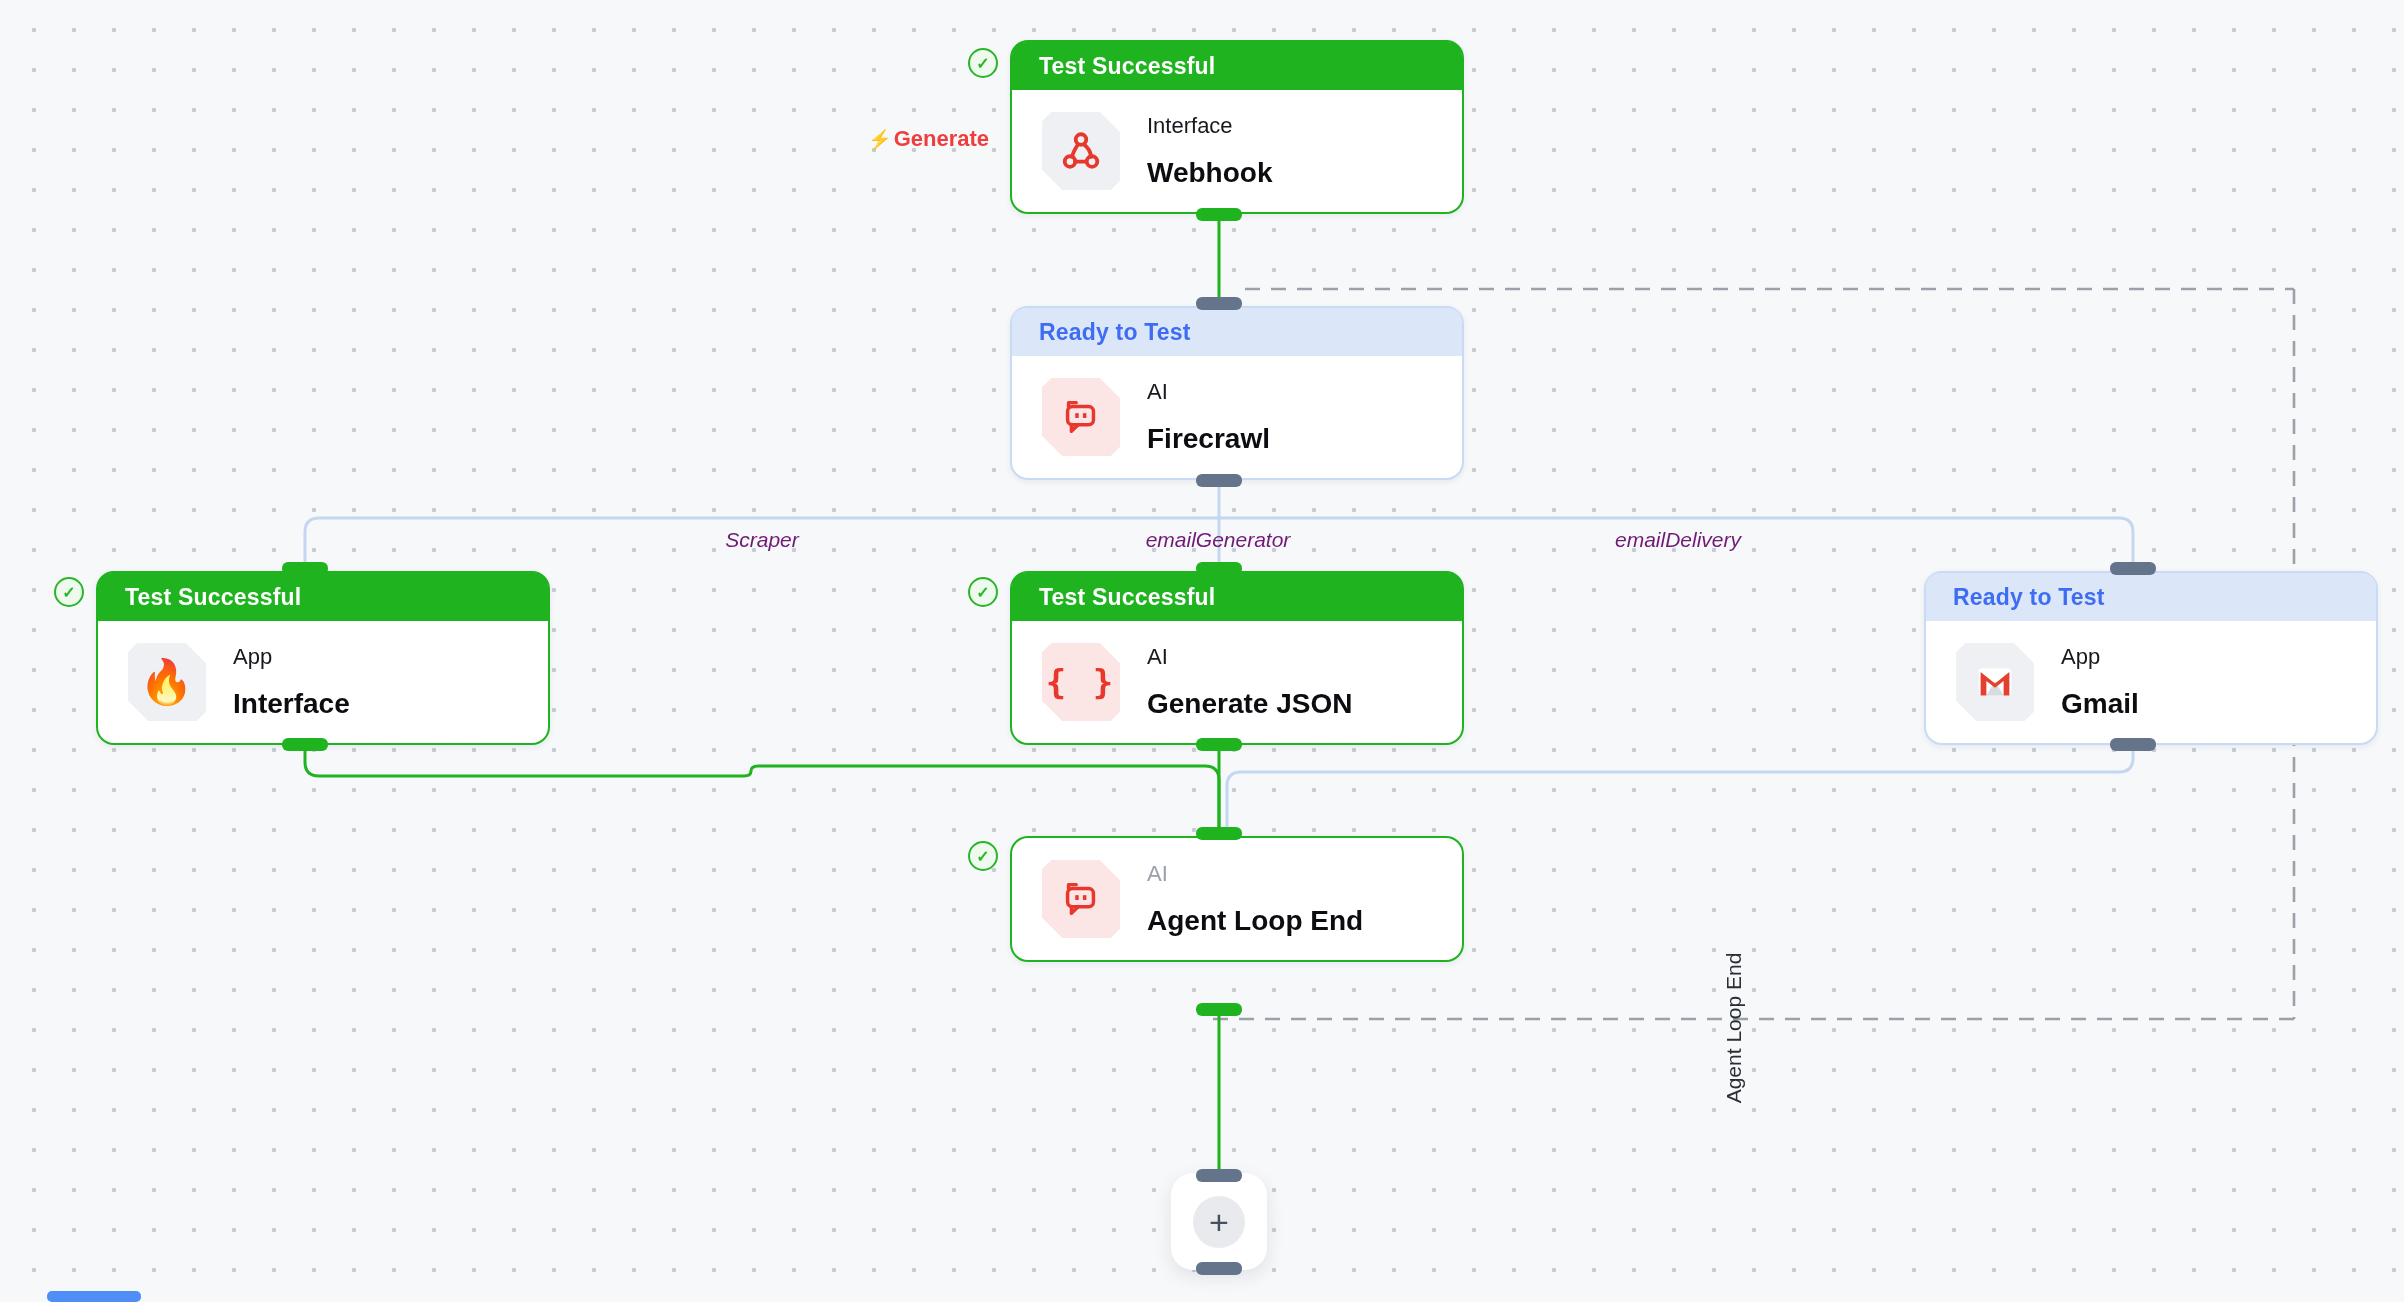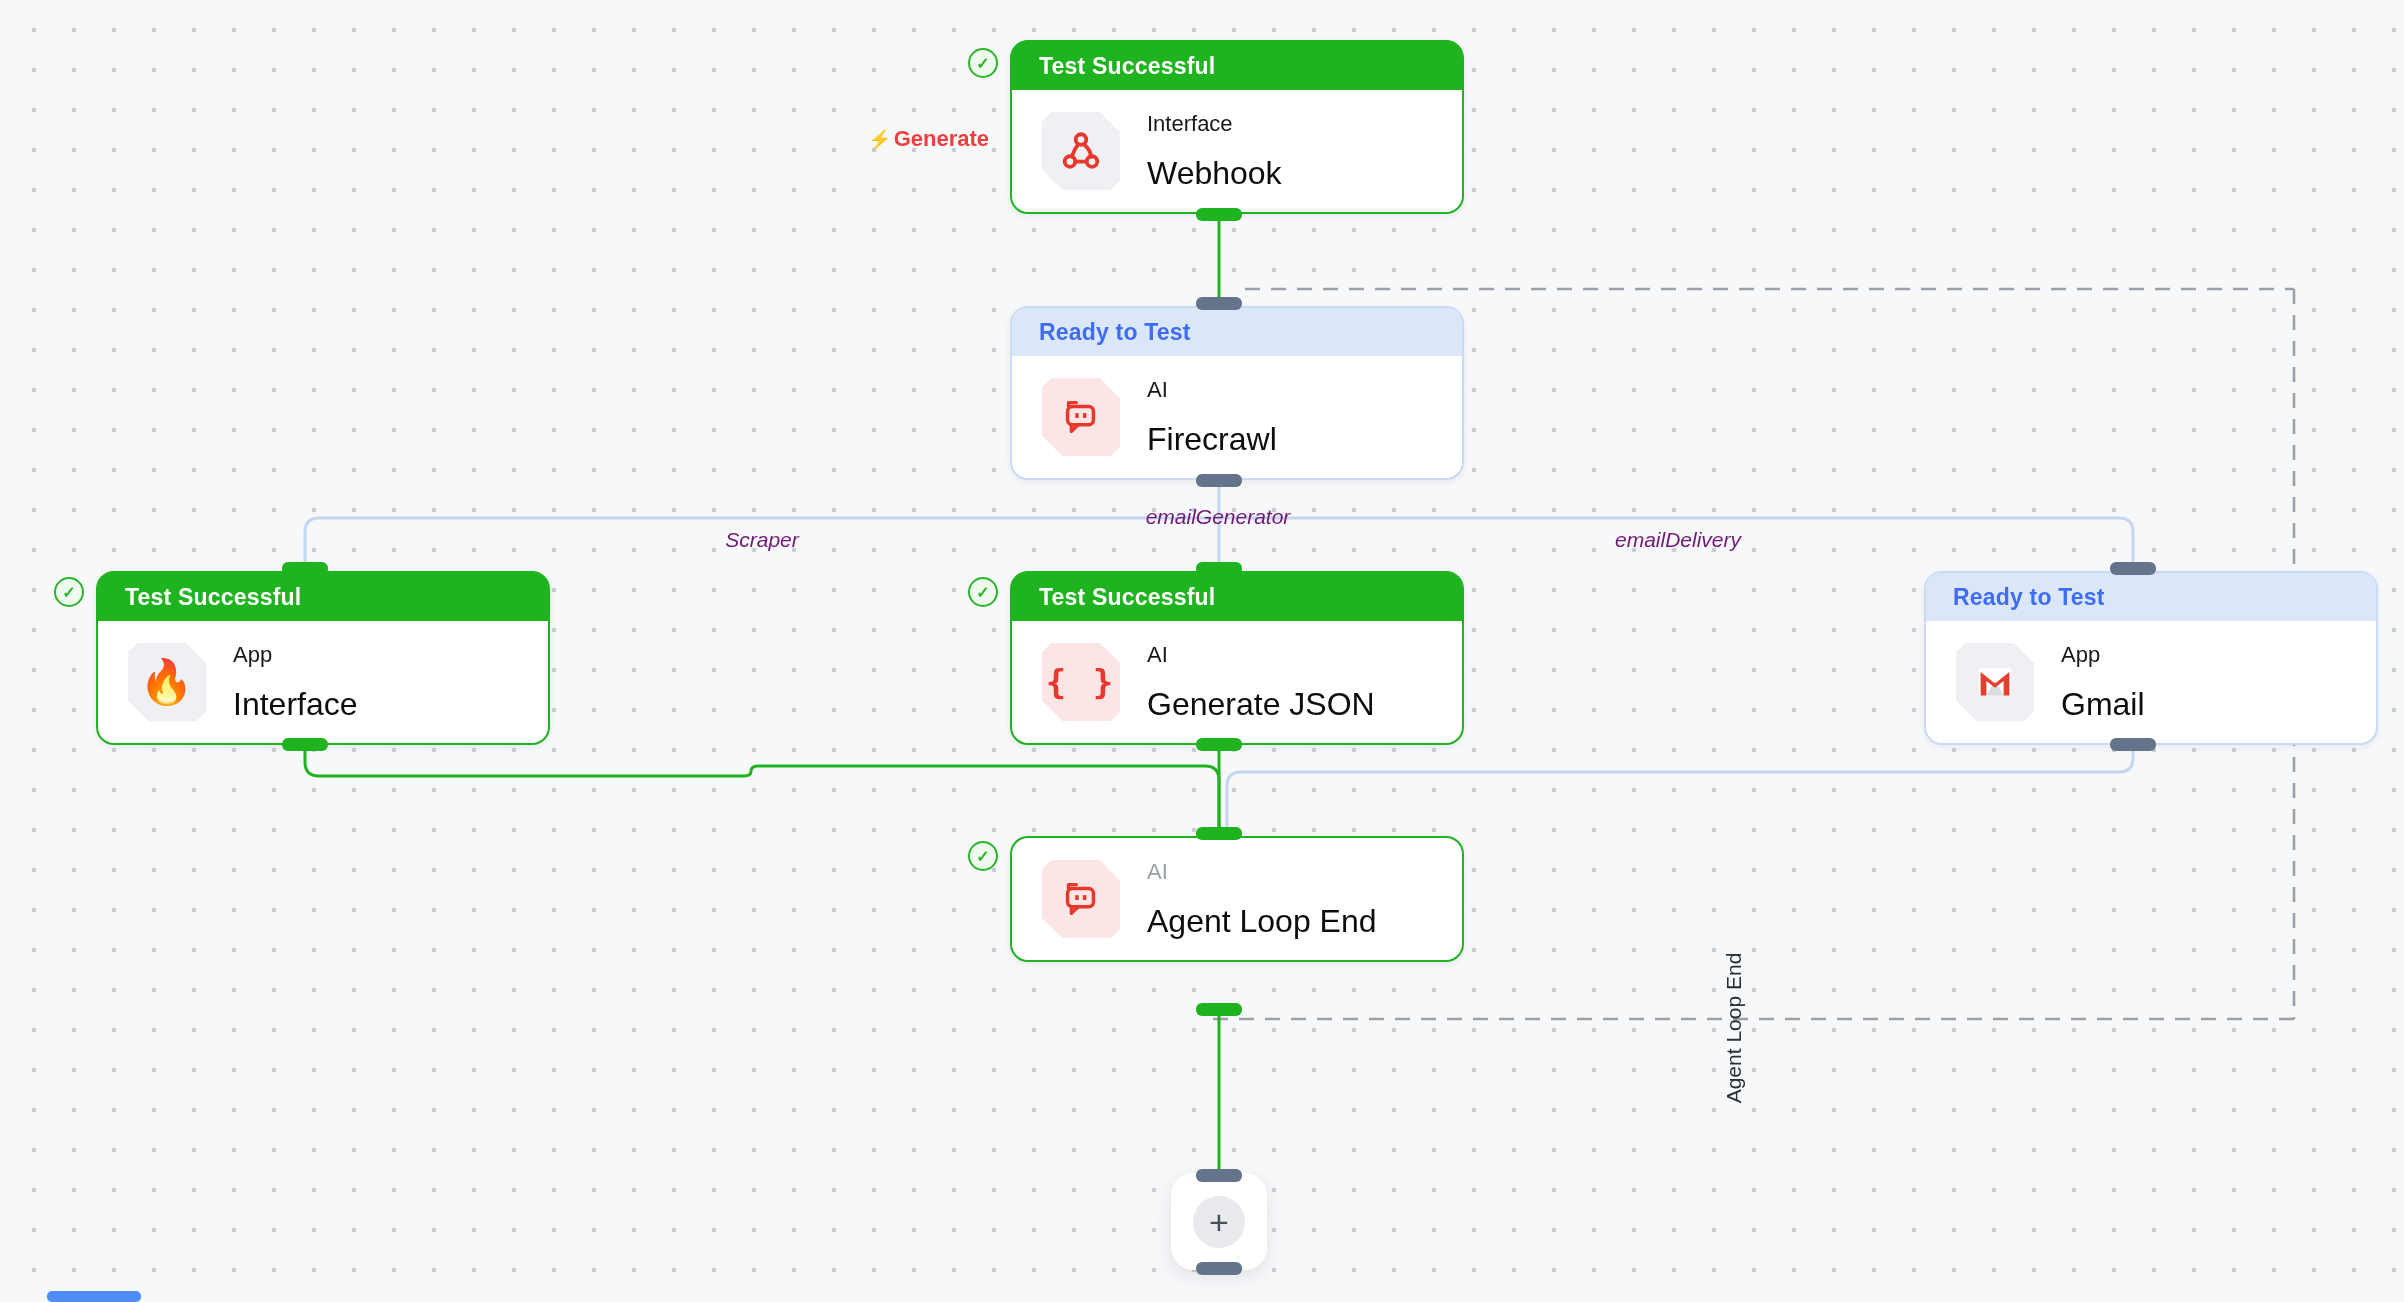--- a/index.html
+++ b/index.html
@@ -34,21 +34,21 @@
   .icon-tile {
     width:78px; height:78px; flex:0 0 78px;
     display:flex; align-items:center; justify-content:center;
     clip-path:polygon(0% 12%, 12% 0%, 74% 0%, 100% 26%, 100% 88%, 88% 100%, 26% 100%, 0% 74%);
   }
   .icon-tile.gray { background:#eef0f3; }
   .icon-tile.pink { background:#fbe5e5; }
   .node-texts { display:flex; flex-direction:column; gap:18px; }
   .node-type  { font-size:22px; color:#16181d; }
   .node-type.muted { color:#9aa0aa; }
-  .node-title { font-size:32px; font-weight:normal; color:#0b0d11; }
+  .node-title { font-size:28px; font-weight:bold; color:#0b0d11; }
   .tab {
     position:absolute; width:46px; height:13px; border-radius:6px; z-index:3;
   }
   .tab.green { background:#1fb41f; }
   .tab.slate { background:#64748b; }
   .check-badge {
     position:absolute; width:30px; height:30px; border-radius:50%;
     background:#edfaed; border:2.5px solid #2ab52a; color:#2ab52a;
     display:flex; align-items:center; justify-content:center;
     font-size:16px; font-weight:bold; z-index:3;
@@ -111,21 +111,21 @@
 
   <g stroke="#1fb41f" stroke-width="3" fill="none" stroke-linecap="round">
     <path d="M1219 214 V300"></path>
     <path d="M305 745 V762 Q305 776 319 776 H744 Q751 776 751 771 Q751 766 758 766 H1205 Q1219 766 1219 780 V834"></path>
     <path d="M1219 745 V834"></path>
     <path d="M1219 1010 V1177"></path>
   </g>
 </svg>
 
 <div class="edge-label" style="left:762px; top:528px;">Scraper</div>
-<div class="edge-label" style="left:1218px; top:505px;">emailGenerator</div>
+<div class="edge-label" style="left:1218px; top:528px;">emailGenerator</div>
 <div class="edge-label" style="left:1678px; top:528px;">emailDelivery</div>
 
 <div class="loop-region-label">Agent Loop End</div>
 
 <div class="trigger-label">
   <span class="bolt">⚡</span>
   <span>Generate</span>
 </div>
 
 <div class="check-badge" style="left:968px; top:48px;">✓</div>

